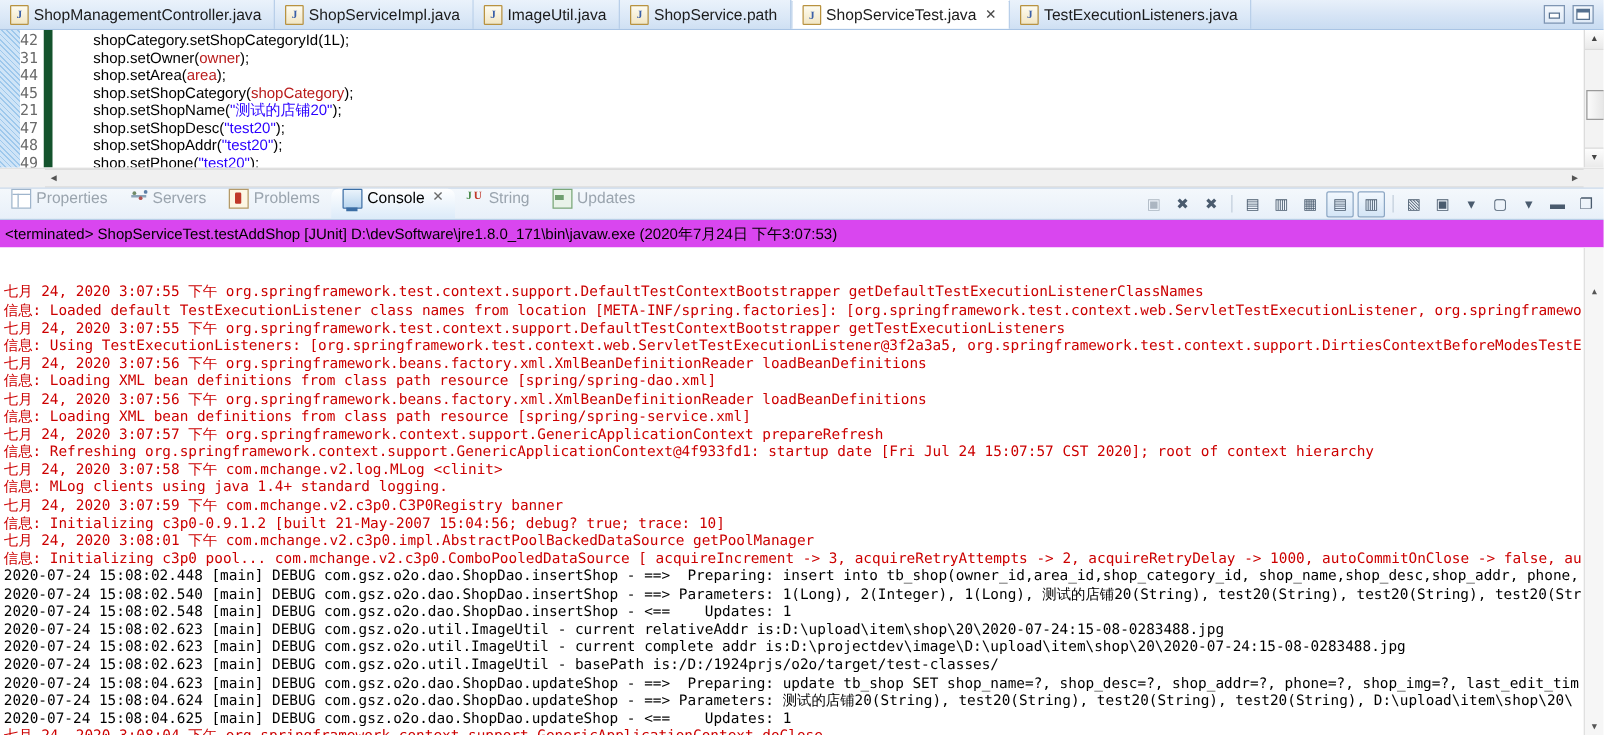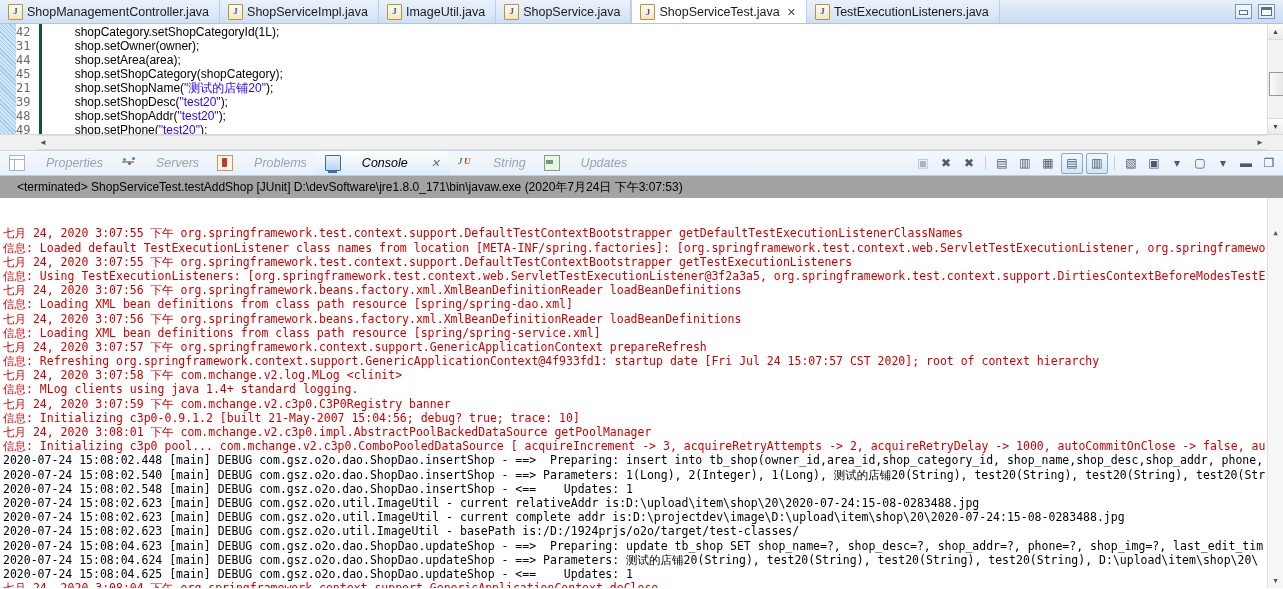--- a/index.html
+++ b/index.html
@@ -107,38 +107,38 @@
     width: 26px;
     flex: 0 0 auto;
     background: #ffffff;
     color: #6a6a6a;
     font-family: "DejaVu Sans Mono", monospace;
     font-size: 12px;
     line-height: 14px;
     text-align: right;
     padding-top: 1px;
     padding-right: 16px;
-    border-right: 3px solid #14532d;
+    border-right: 7px solid #14532d;
     box-sizing: border-box;
   }
   .code-area {
     flex: 1 1 auto;
     position: relative;
     font-family: Liberation Sans, sans-serif;
     font-size: 12px;
     line-height: 14px;
     padding-top: 1px;
     padding-left: 6px;
     white-space: pre;
     overflow: hidden;
     color: #000;
   }
   .code-line { height: 14px; }
   .tok-str { color: #2a00ff; }
-  .tok-param { color: #000000; }
+  .tok-param { color: #b91c1c; }
   .tok-plain { color: #000; }
 
   .v-scroll {
     position: absolute;
     right: 0; top: 0;
     width: 15px; height: 110px;
     background: #f3f3f3;
     border-left: 1px solid #dcdcdc;
   }
   .v-scroll .arrow {
@@ -184,28 +184,27 @@
     height: 24px;
     background: linear-gradient(to bottom,#f4f8fc 0%,#e8f0f9 100%);
     border-top: 1px solid #c8d8ea;
     border-bottom: 1px solid #b7cde6;
     display: flex;
     align-items: center;
     position: relative;
   }
   .vtab {
     display: flex;
-    align-items: center;
-    gap: 21px;
+    align-items: flex-start;
+    gap: 4px;
     padding: 0 9px;
     height: 100%;
     font-size: 12.5px;
     color: #9aa4ae;
     white-space: nowrap;
-    font-style: italic;
   }
   .vtab.active {
     color: #000;
     background: linear-gradient(to bottom,#ffffff 0%,#dcebf9 100%);
     border-top-left-radius: 6px;
     border-top-right-radius: 6px;
   }
   .vtab-close { font-size: 11px; color: #6a6a6a; margin-left: 2px; }
   .viewbar-spacer { flex: 1 1 auto; }
 
@@ -244,24 +243,24 @@
     border-radius: 2px;
   }
   .ctool-sep {
     width: 1px; height: 14px; background: #c2cedb; margin: 0 3px;
   }
   .gl { font-size: 12px; line-height: 1; color: #4a5b6e; }
 
   
   .console-head {
     font-size: 12px;
-    padding: 3px 4px 2px 17px;
+    padding: 3px 4px 2px 4px;
     color: #000;
     white-space: nowrap;
-    background: #a3a3a3;
+    background: #d946ef;
     font-family: "Liberation Sans", sans-serif;
   }
   .console-body {
     position: relative;
     height: 390px;
     background: #ffffff;
     overflow: hidden;
     font-family: "DejaVu Sans Mono", monospace;
     font-size: 11.5px;
     line-height: 14.2px;
@@ -298,21 +297,21 @@
       <div class="etab">
         <span class="jicon">J</span>
         <span>ShopServiceImpl.java</span>
       </div>
       <div class="etab">
         <span class="jicon">J</span>
         <span>ImageUtil.java</span>
       </div>
       <div class="etab">
         <span class="jicon">J</span>
-        <span>ShopService.java</span>
+        <span>ShopService.path</span>
       </div>
       <div class="etab active">
         <span class="jicon">J</span>
         <span>ShopServiceTest.java</span>
         <span class="etab-close">✕</span>
       </div>
       <div class="etab">
         <span class="jicon">J</span>
         <span>TestExecutionListeners.java</span>
       </div>
@@ -325,21 +324,21 @@
 </div>
 
 <div class="editor-wrap">
   <div class="folding-strip"></div>
   <div class="gutter" id="gutter">
       <div class="code-line">42</div>
       <div class="code-line">31</div>
       <div class="code-line">44</div>
       <div class="code-line">45</div>
       <div class="code-line">21</div>
-      <div class="code-line">39</div>
+      <div class="code-line">47</div>
       <div class="code-line">48</div>
       <div class="code-line">49</div>
     </div>
   <div class="code-area" id="code-area"><div class="code-line"><span class="tok-plain">        shopCategory.setShopCategoryId(1L);</span></div><div class="code-line"><span class="tok-plain">        shop.setOwner(</span><span class="tok-param">owner</span><span class="tok-plain">);</span></div><div class="code-line"><span class="tok-plain">        shop.setArea(</span><span class="tok-param">area</span><span class="tok-plain">);</span></div><div class="code-line"><span class="tok-plain">        shop.setShopCategory(</span><span class="tok-param">shopCategory</span><span class="tok-plain">);</span></div><div class="code-line"><span class="tok-plain">        shop.setShopName(</span><span class="tok-str">"测试的店铺20"</span><span class="tok-plain">);</span></div><div class="code-line"><span class="tok-plain">        shop.setShopDesc(</span><span class="tok-str">"test20"</span><span class="tok-plain">);</span></div><div class="code-line"><span class="tok-plain">        shop.setShopAddr(</span><span class="tok-str">"test20"</span><span class="tok-plain">);</span></div><div class="code-line"><span class="tok-plain">        shop.setPhone(</span><span class="tok-str">"test20"</span><span class="tok-plain">);</span></div></div>
   <div class="v-scroll">
     <div class="arrow">▲</div>
     <div class="thumb"></div>
     <div class="arrow bot">▼</div>
   </div>
 </div>

